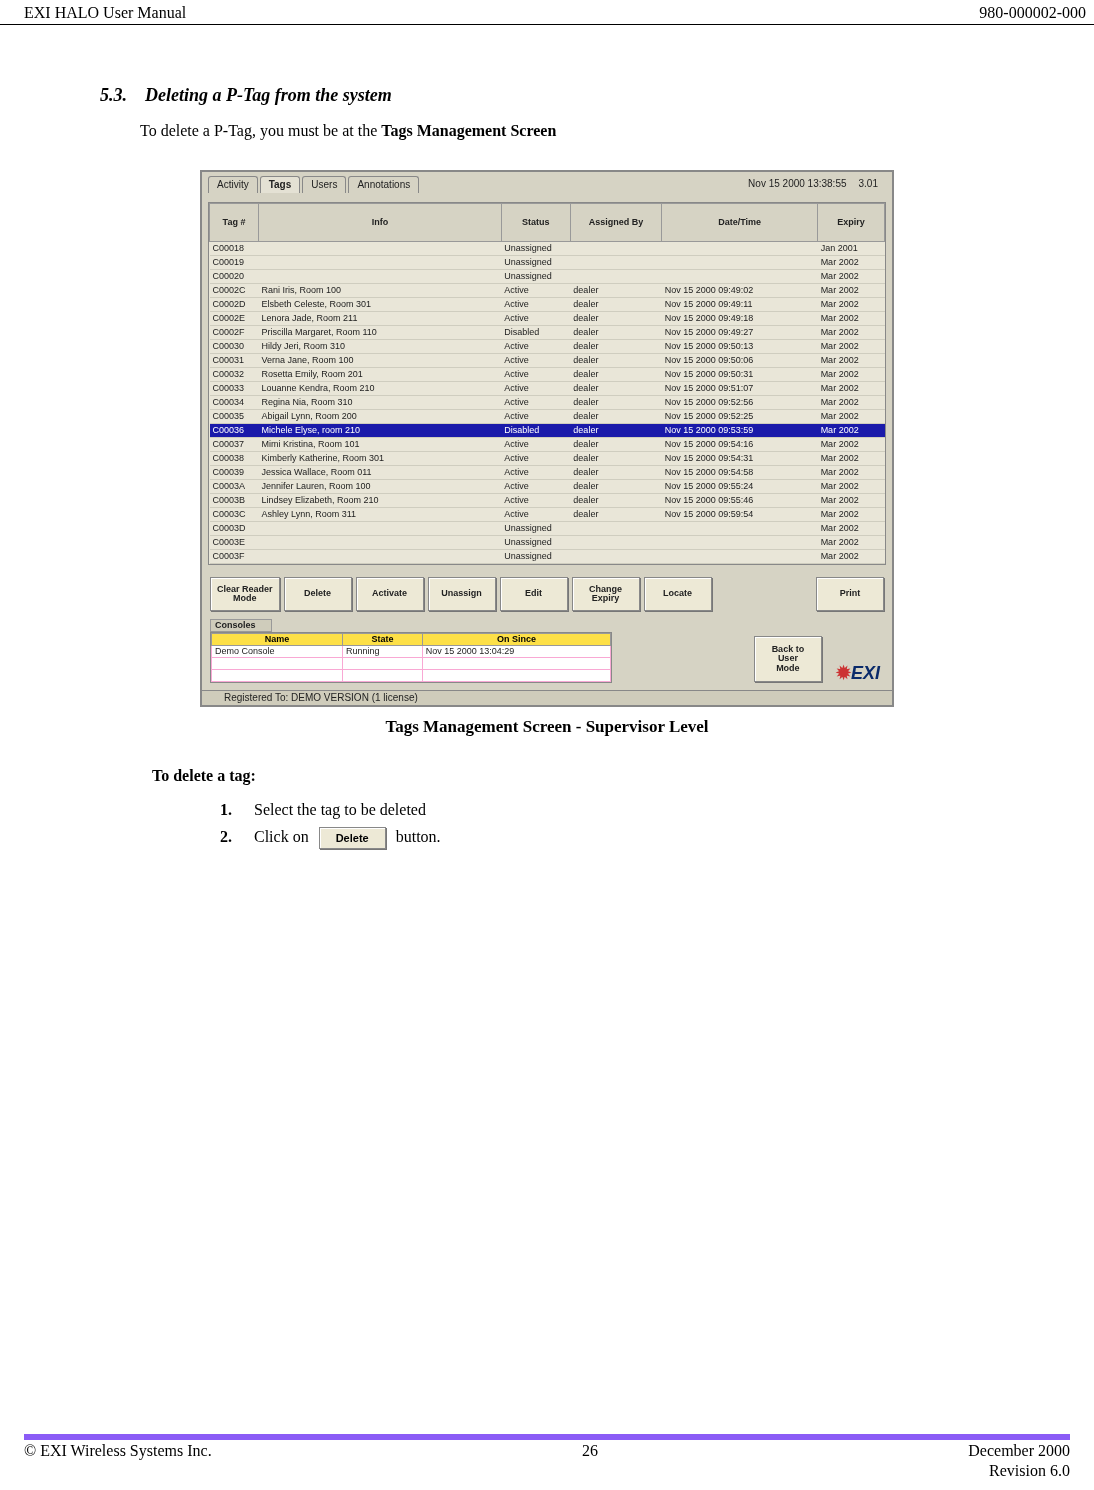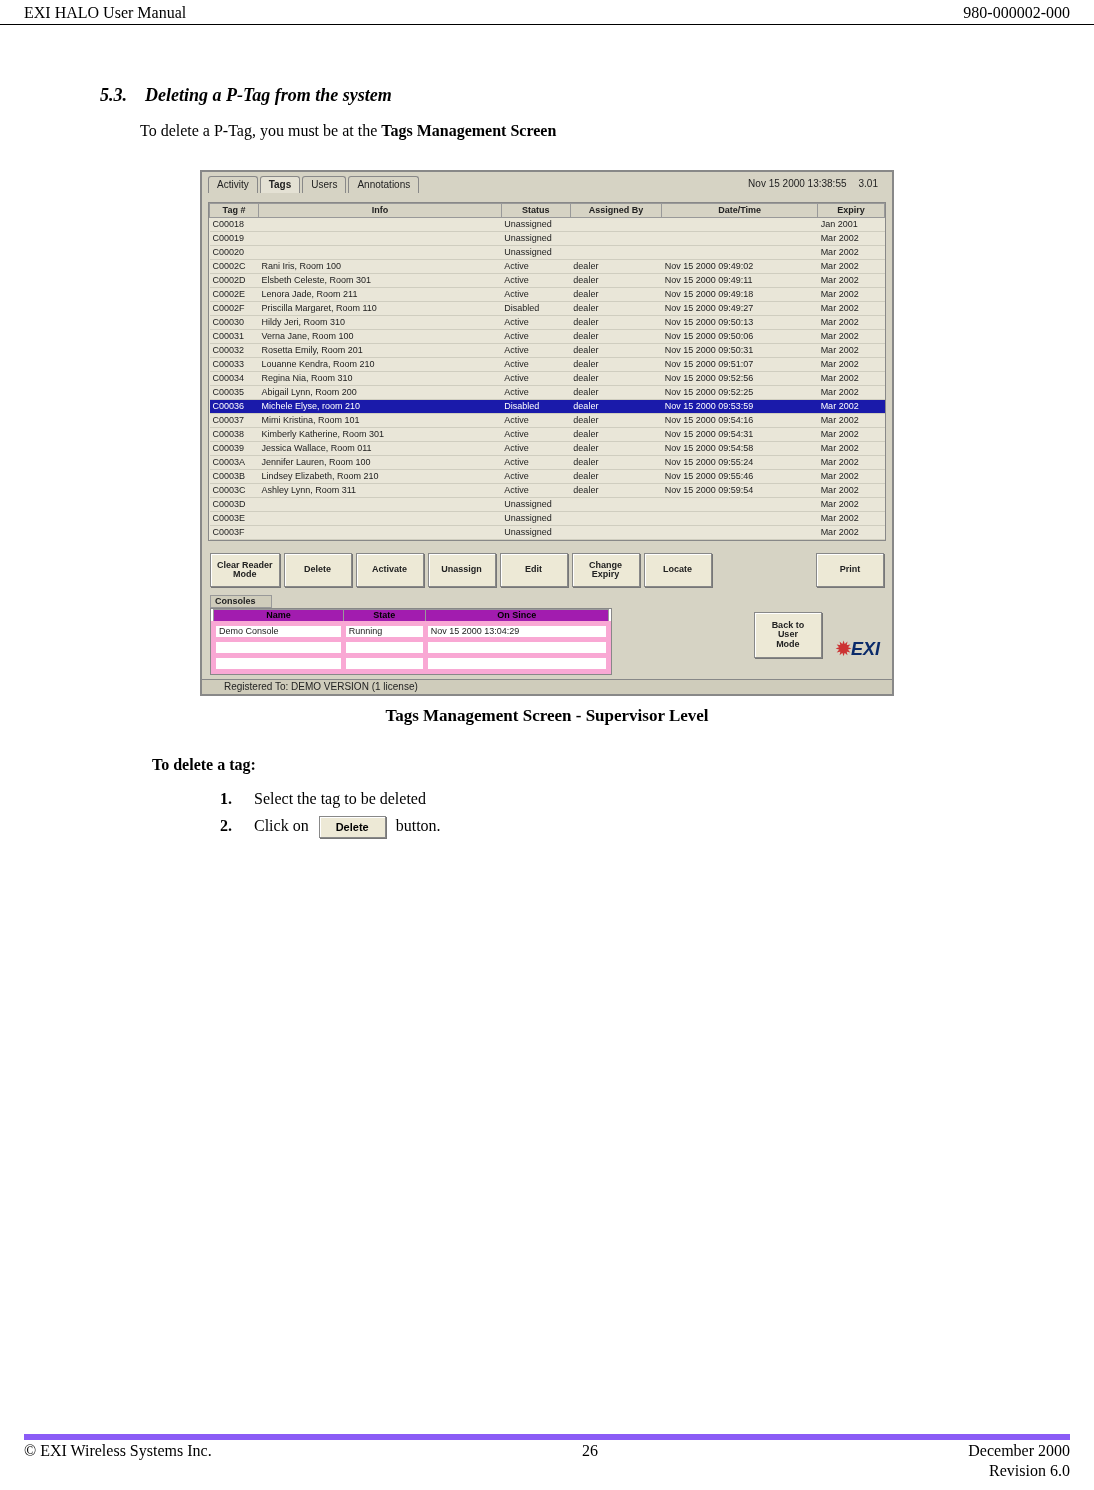--- a/index.html
+++ b/index.html
@@ -9,21 +9,21 @@
     font-size: 16px;
     color: #000;
     background: #fff;
     width: 1094px;
     height: 1490px;
     position: relative;
   }
   .page-header {
     display: flex;
     justify-content: space-between;
-    padding: 4px 24px 2px 24px;
+    padding: 4px 8px 2px 24px;
     border-bottom: 1px solid #000;
     font-size: 16px;
   }
   .content {
     padding: 60px 100px 0 100px;
   }
   .section-heading {
     font-weight: bold;
     font-style: italic;
     font-size: 18px;
@@ -79,21 +79,21 @@
   .grid {
     width: 100%;
     border-collapse: collapse;
     table-layout: fixed;
     font-size: 9px;
     background: #E9E6D8;
   }
   .grid th {
     background: #D6D3C4;
     border: 1px solid #999;
-    padding: 2px 2px;
+    padding: 14px 2px;
     font-weight: bold;
     font-size: 9px;
   }
   .grid td {
     border-bottom: 1px solid #cfcdbf;
     padding: 1px 3px;
     white-space: nowrap;
     overflow: hidden;
     height: 11px;
   }
@@ -145,28 +145,28 @@
     border: 1px solid #888;
     background: #fff;
     padding: 0;
   }
   .consoles-table {
     width: 100%;
     border-collapse: collapse;
     font-size: 9px;
   }
   .consoles-table th {
-    background: #a21caf;
+    background: #fde047;
     color: #000;
     border: 1px solid #999;
     padding: 1px 2px;
     font-weight: bold;
   }
   .consoles-table td {
-    border: 5px solid #f9a8d4;
+    border: 1px solid #f9a8d4;
     padding: 1px 3px;
   }
   .consoles-wrap {
     display: flex;
     margin: 0 8px 4px 8px;
     align-items: flex-start;
   }
   .consoles-wrap .consoles-box { margin: 0; flex: 0 0 400px; }
   .bottom-right {
     margin-left: auto;

